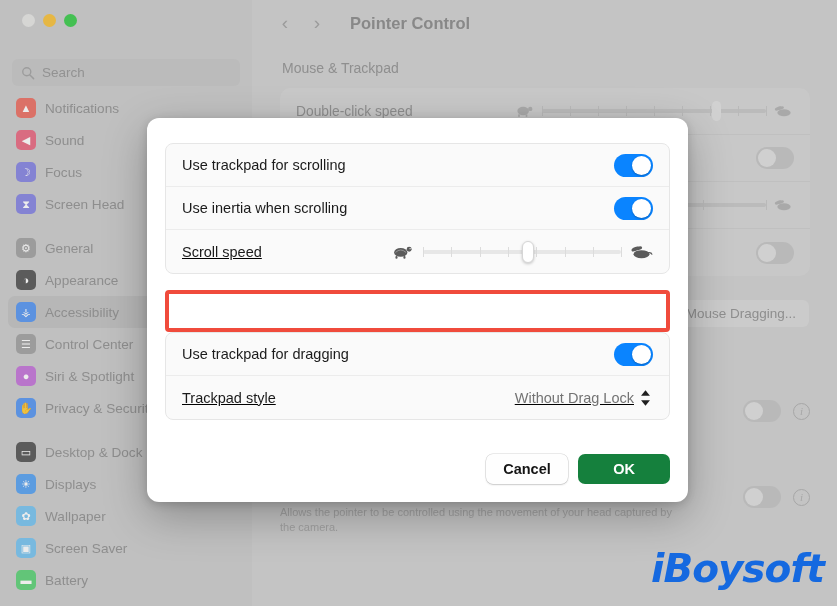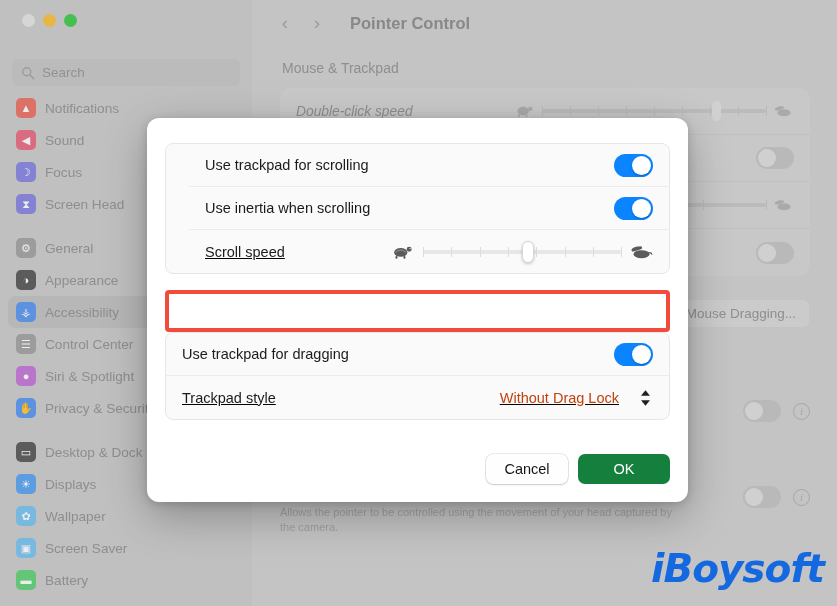--- a/index.html
+++ b/index.html
@@ -93,21 +93,20 @@
     background: #d2d2d2;
     border-radius: 10px;
   }
   .bg-row {
     display: flex; align-items: center;
     height: 47px;
     padding: 0 16px;
     color: #8a8a8a;
     font-size: 13.8px;
     border-bottom: 1px solid #c9c9c9;
-    font-style: italic;
   }
   .bg-row:last-child { border-bottom: none; }
   .bg-row .lbl { flex: 1; }
 
   .dim-slider { display: flex; align-items: center; gap: 8px; width: 280px; }
   .dim-track {
     position: relative; flex: 1; height: 4px;
     background: #c2c2c2; border-radius: 2px;
   }
   .dim-tick {
@@ -170,21 +169,21 @@
     overflow: hidden;
   }
   .dlg-card {
     position: absolute; left: 18px;
     width: 505px;
     background: #fafafa;
     border: 1px solid #e6e6e6;
     border-radius: 8px;
     overflow: hidden;
   }
-  .card-a { top: 25px; padding-left: 23px; }
+  .card-a { top: 25px; }
   .card-b { top: 214px; }
   .dlg-row {
     display: flex; align-items: center;
     height: 43px;
     padding: 0 16px;
     border-bottom: 1px solid #ececec;
   }
   .dlg-row:last-child { border-bottom: none; text-decoration: underline; }
   .dlg-row .lbl { flex: 1; font-size: 14.5px; color: #1b1b1b; }
 
@@ -210,22 +209,22 @@
   .spd-thumb {
     position: absolute; top: -9px;
     width: 12px; height: 22px; border-radius: 6px;
     background: #fff;
     border: 1px solid #d6d6d6;
     box-shadow: 0 1px 3px rgba(0,0,0,0.22);
   }
   .animal { width: 23px; height: 16px; flex: none; }
 
   .popup {
-    display: flex; align-items: center; gap: 19px;
-    font-size: 14.5px; color: #c2410c;
+    display: flex; align-items: center; gap: 4px;
+    font-size: 14.5px; color: #737373;
   }
   .stepper {
     width: 15px; height: 20px;
     display: flex; flex-direction: column;
     align-items: center; justify-content: center;
     color: #2b2b2b;
   }
 
   
   .redbox {
@@ -240,20 +239,21 @@
   .footer {
     position: absolute; right: 18px; bottom: 18px;
     display: flex; gap: 10px; align-items: center;
   }
   .btn {
     height: 30px; min-width: 82px;
     border-radius: 7px;
     font-size: 14.5px;
     display: flex; align-items: center; justify-content: center;
     border: none;
+    font-weight: bold;
   }
   .btn-cancel {
     background: #fefefe; color: #151515;
     box-shadow: 0 0 0 0.5px rgba(0,0,0,0.16), 0 1px 2px rgba(0,0,0,0.14);
   }
   .btn-ok { background: #15803d; color: #fff; min-width: 92px; }
 
   
   .watermark {
     position: absolute; right: 13px; bottom: 15px;

